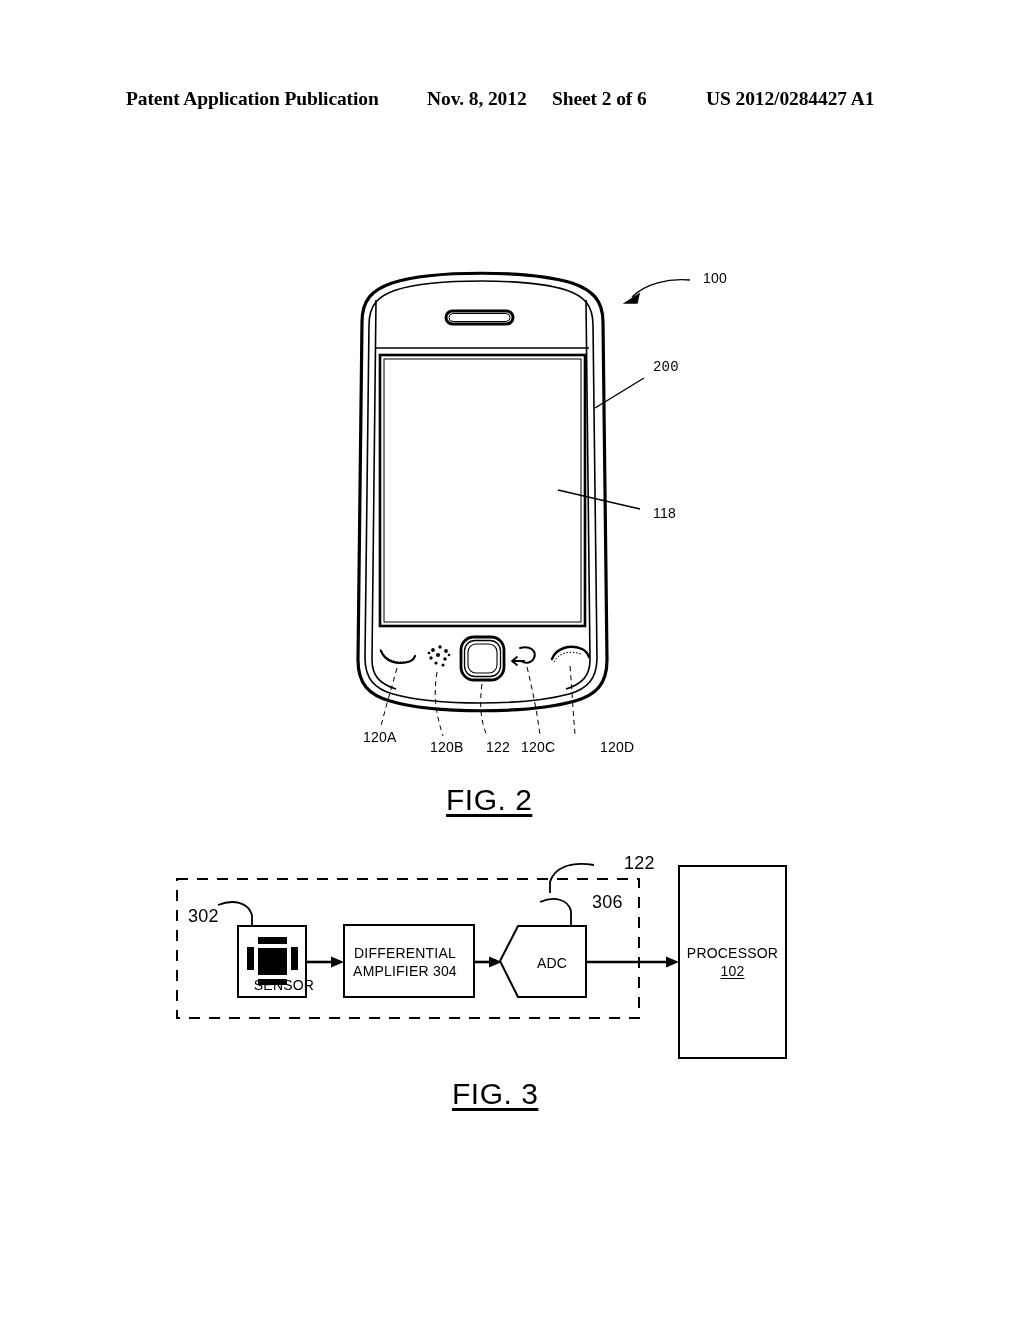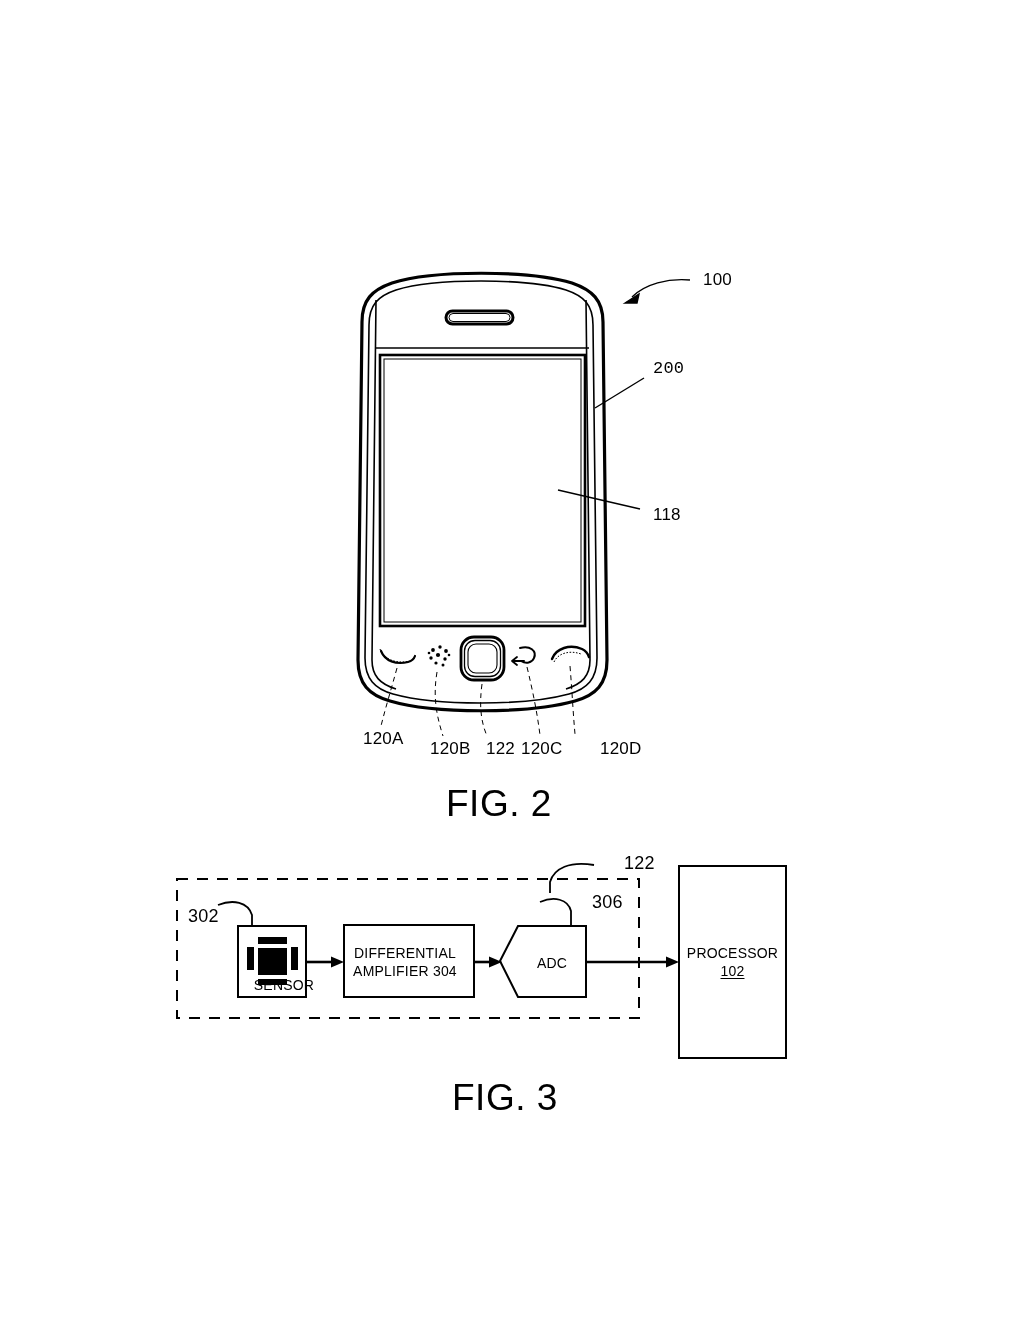--- a/index.html
+++ b/index.html
@@ -45,33 +45,34 @@
     position: absolute;
     left: 0;
     top: 0;
     overflow: visible;
   }
 
   
   .figcap {
     position: absolute;
     font-family: "Liberation Sans", sans-serif;
-    font-size: 37px;
+    font-size: 30px;
     letter-spacing: 0.5px;
+    text-decoration: underline;
     text-underline-offset: 4px;
     white-space: nowrap;
   }
   #fig2-caption { left: 446px; top: 783px; }
   #fig3-caption { left: 452px; top: 1077px; }
 
   
   .ref {
     position: absolute;
     font-family: "Liberation Sans", sans-serif;
-    font-size: 17px;
+    font-size: 14px;
     white-space: nowrap;
     letter-spacing: 0.2px;
   }
   .ref-lg { font-size: 18px; }
 
   
   .blocktext {
     position: absolute;
     font-family: "Liberation Sans", sans-serif;
     font-size: 14px;
@@ -80,20 +81,26 @@
     line-height: 1.32;
     letter-spacing: 0.2px;
   }
   .u { text-decoration: underline; text-underline-offset: 2px; }
 </style>
 </head>
 <body>
 
 <div id="sheet">
 
+  <div class="hdr">
+    <span class="hdr-pub">Patent Application Publication</span>
+    <span class="hdr-date">Nov. 8, 2012</span>
+    <span class="hdr-sheet">Sheet 2 of 6</span>
+    <span class="hdr-num">US 2012/0284427 A1</span>
+  </div>
 
   <svg class="layer" id="fig2-svg" width="1024" height="790">
 
     <g fill="none" stroke="#000" stroke-width="3.2">
       <path d="M 362 322
                C 362 300, 372 290, 392 283
                C 432 270, 530 270, 572 283
                C 592 290, 603 300, 603 322
                L 607 660
                C 607 684, 596 695, 575 701

